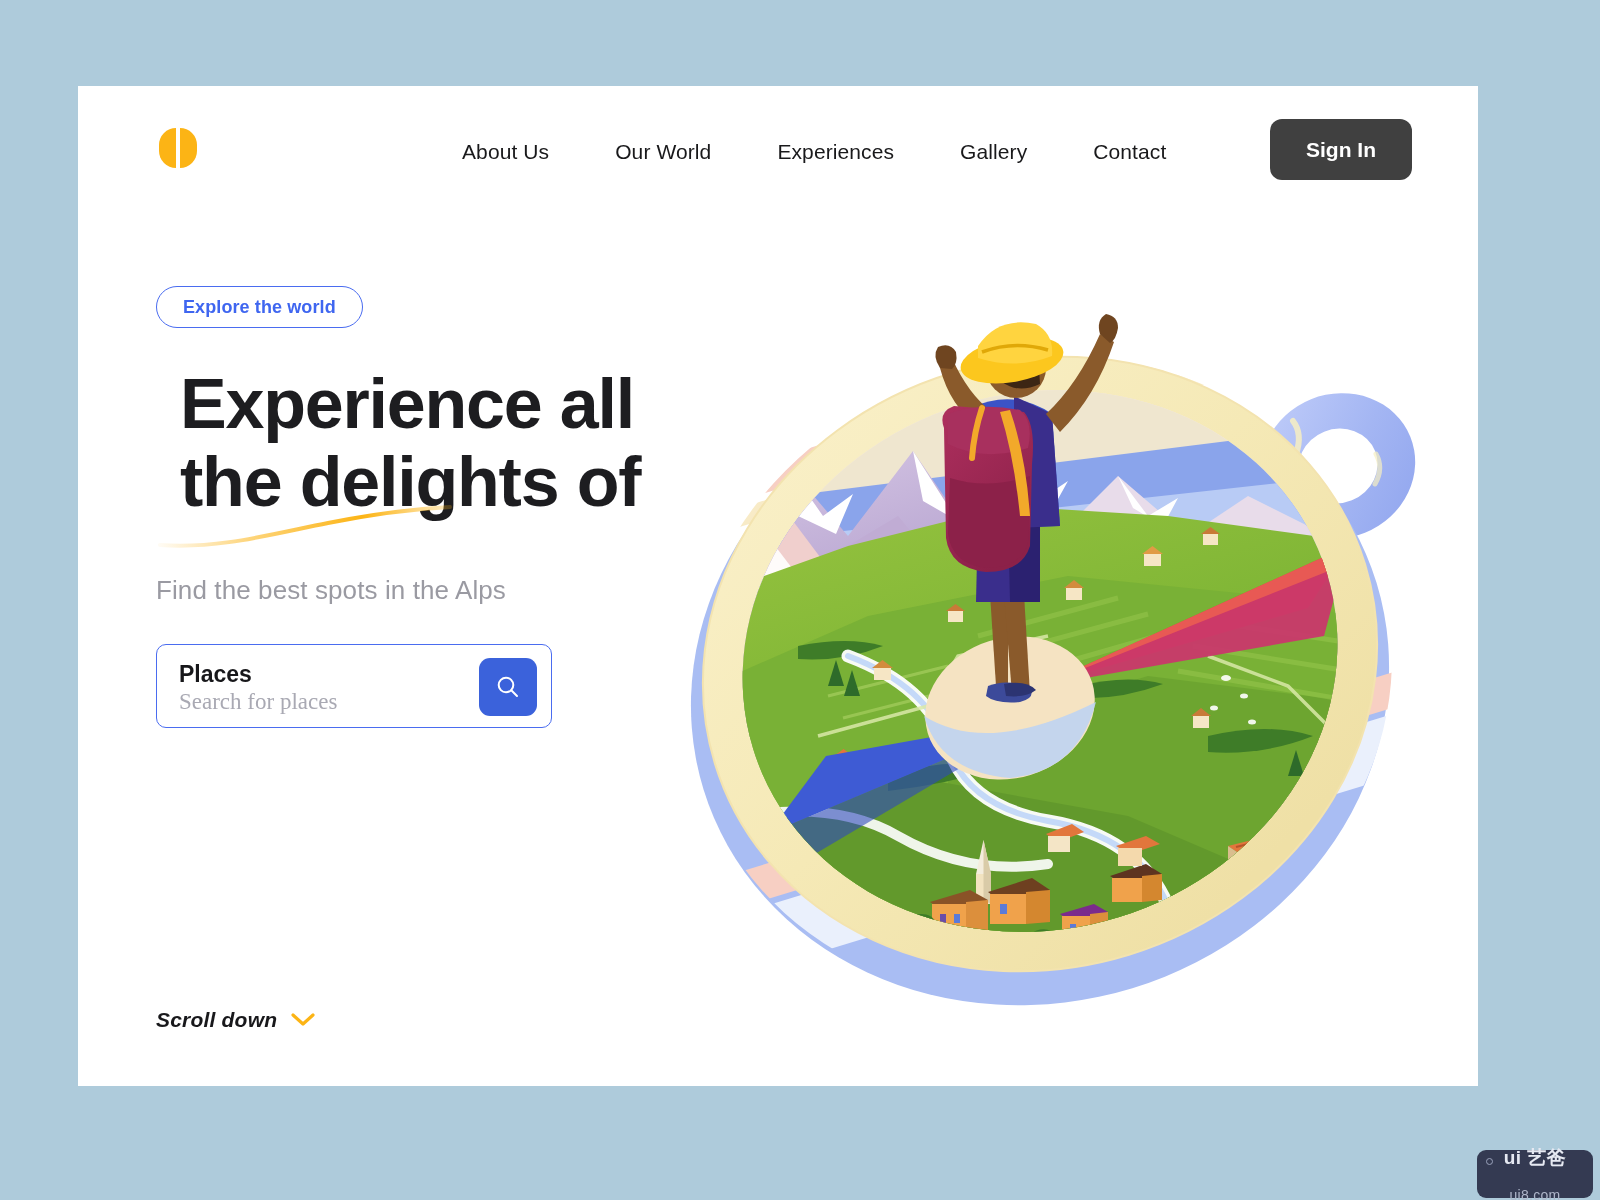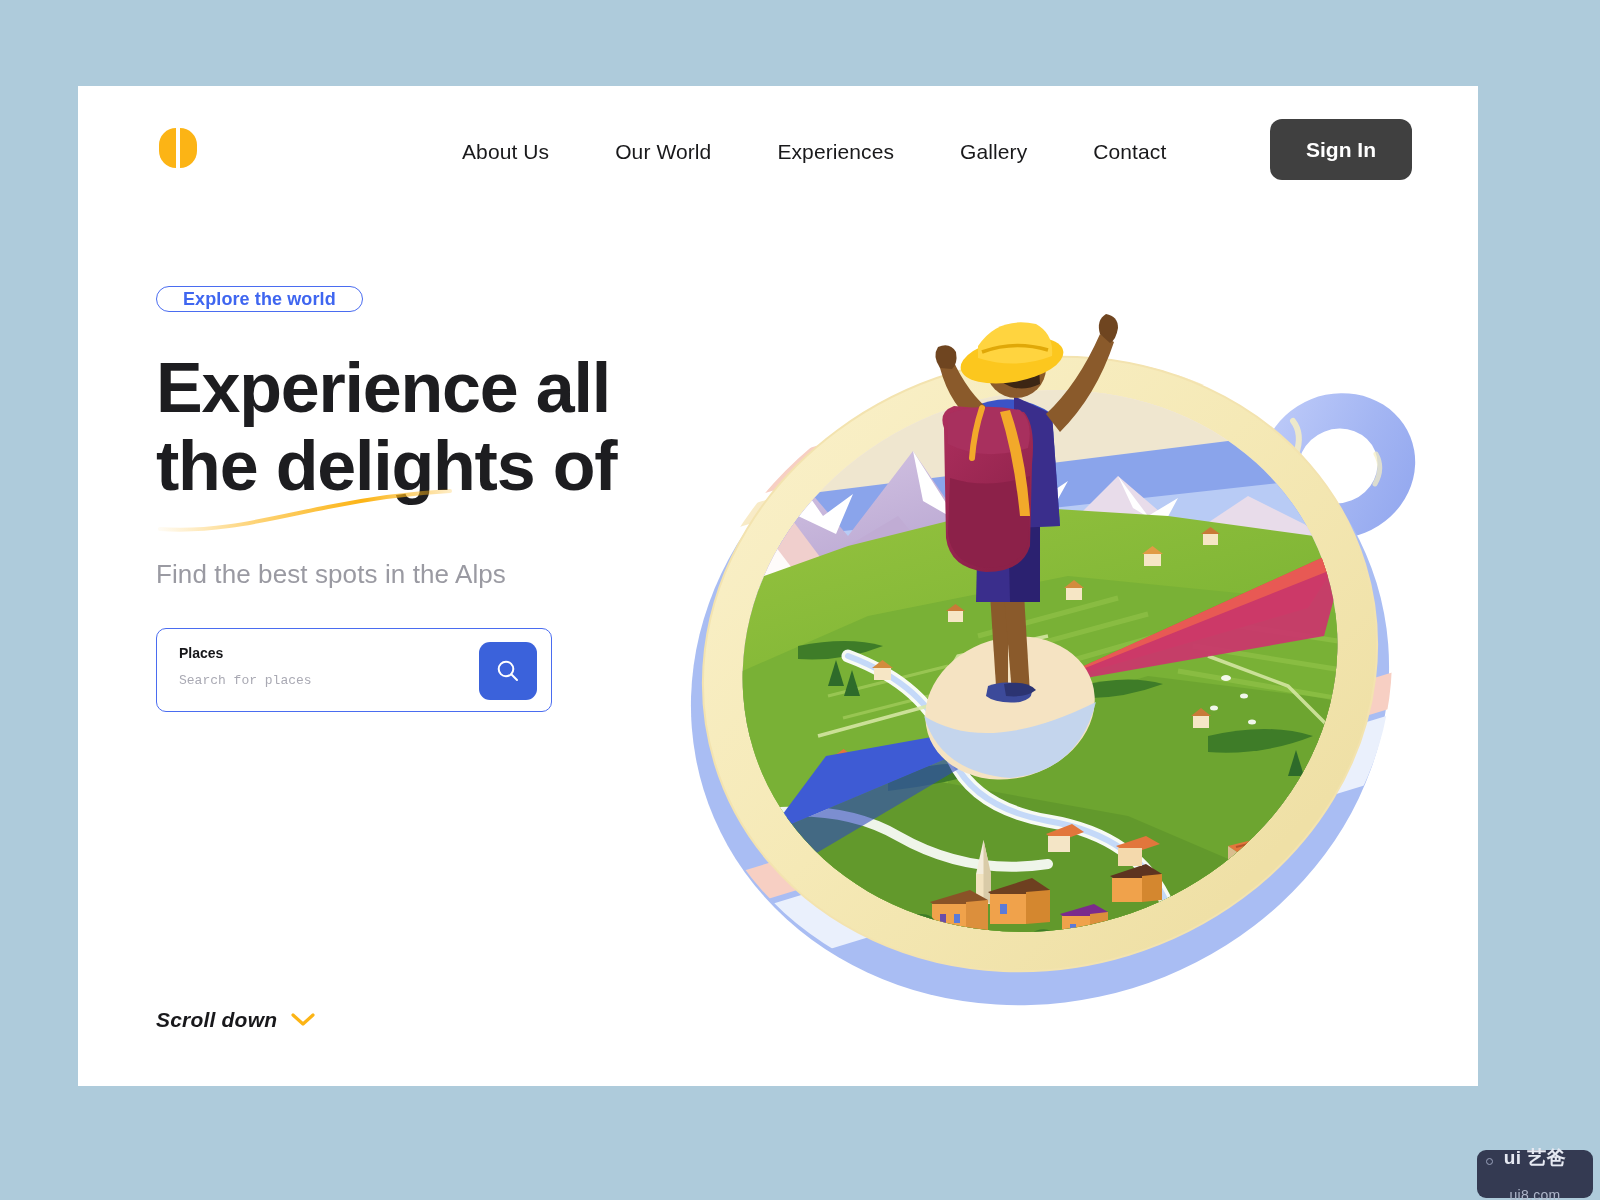--- a/index.html
+++ b/index.html
@@ -57,55 +57,55 @@
     font-size: 21px; font-weight: 700;
     cursor: pointer;
     display: flex; align-items: center; justify-content: center;
   }
 
   
   .hero-left { position: absolute; left: 78px; top: 200px; width: 560px; }
 
   .pill {
     display: inline-flex; align-items: center; justify-content: center;
-    height: 26px; padding: 0 26px;
+    height: 42px; padding: 0 26px;
     border: 1.5px solid #4a6cf0; border-radius: 24px;
     color: #3f66f0; font-size: 18px; font-weight: 700;
     letter-spacing: .1px; background: #fff; cursor: pointer;
   }
 
   .headline {
     margin-top: 37px;
     font-size: 70px; line-height: 78px; font-weight: 700;
-    color: #1d1d20; letter-spacing: -1.2px;
+    color: #1d1d20; letter-spacing: -1.2px; margin-left: 24px;
   }
   .headline .accent { color: #FCB415; }
   .swoosh { margin-top: -16px; margin-left: 2px; display: block; }
 
   .subtitle {
     margin-top: 26px;
     font-size: 26px; color: #9a9aa2; letter-spacing: .1px;
   }
 
   .search-box {
     margin-top: 38px;
     position: relative;
     width: 396px; height: 84px;
     border: 1.4px solid #4a6cf0; border-radius: 10px;
     background: #fff;
   }
   .search-label {
     position: absolute; left: 22px; top: 16px;
-    font-size: 14px; font-weight: 700; color: #17171a;
+    font-size: 23px; font-weight: 700; color: #17171a;
   }
   .search-input {
     position: absolute; left: 22px; top: 44px;
     width: 280px; border: none; outline: none;
-    font-family: Liberation Mono, monospace;
-    font-size: 13px; color: #ec4899; background: transparent;
+    font-family: Liberation Serif, serif;
+    font-size: 23px; color: #ec4899; background: transparent;
   }
   .search-input::placeholder { color: #a9a9b3; }
   .search-btn {
     position: absolute; right: 14px; top: 13px;
     width: 58px; height: 58px;
     background: #3B62DB; border: none; border-radius: 11px;
     cursor: pointer;
     display: flex; align-items: center; justify-content: center;
   }
 

